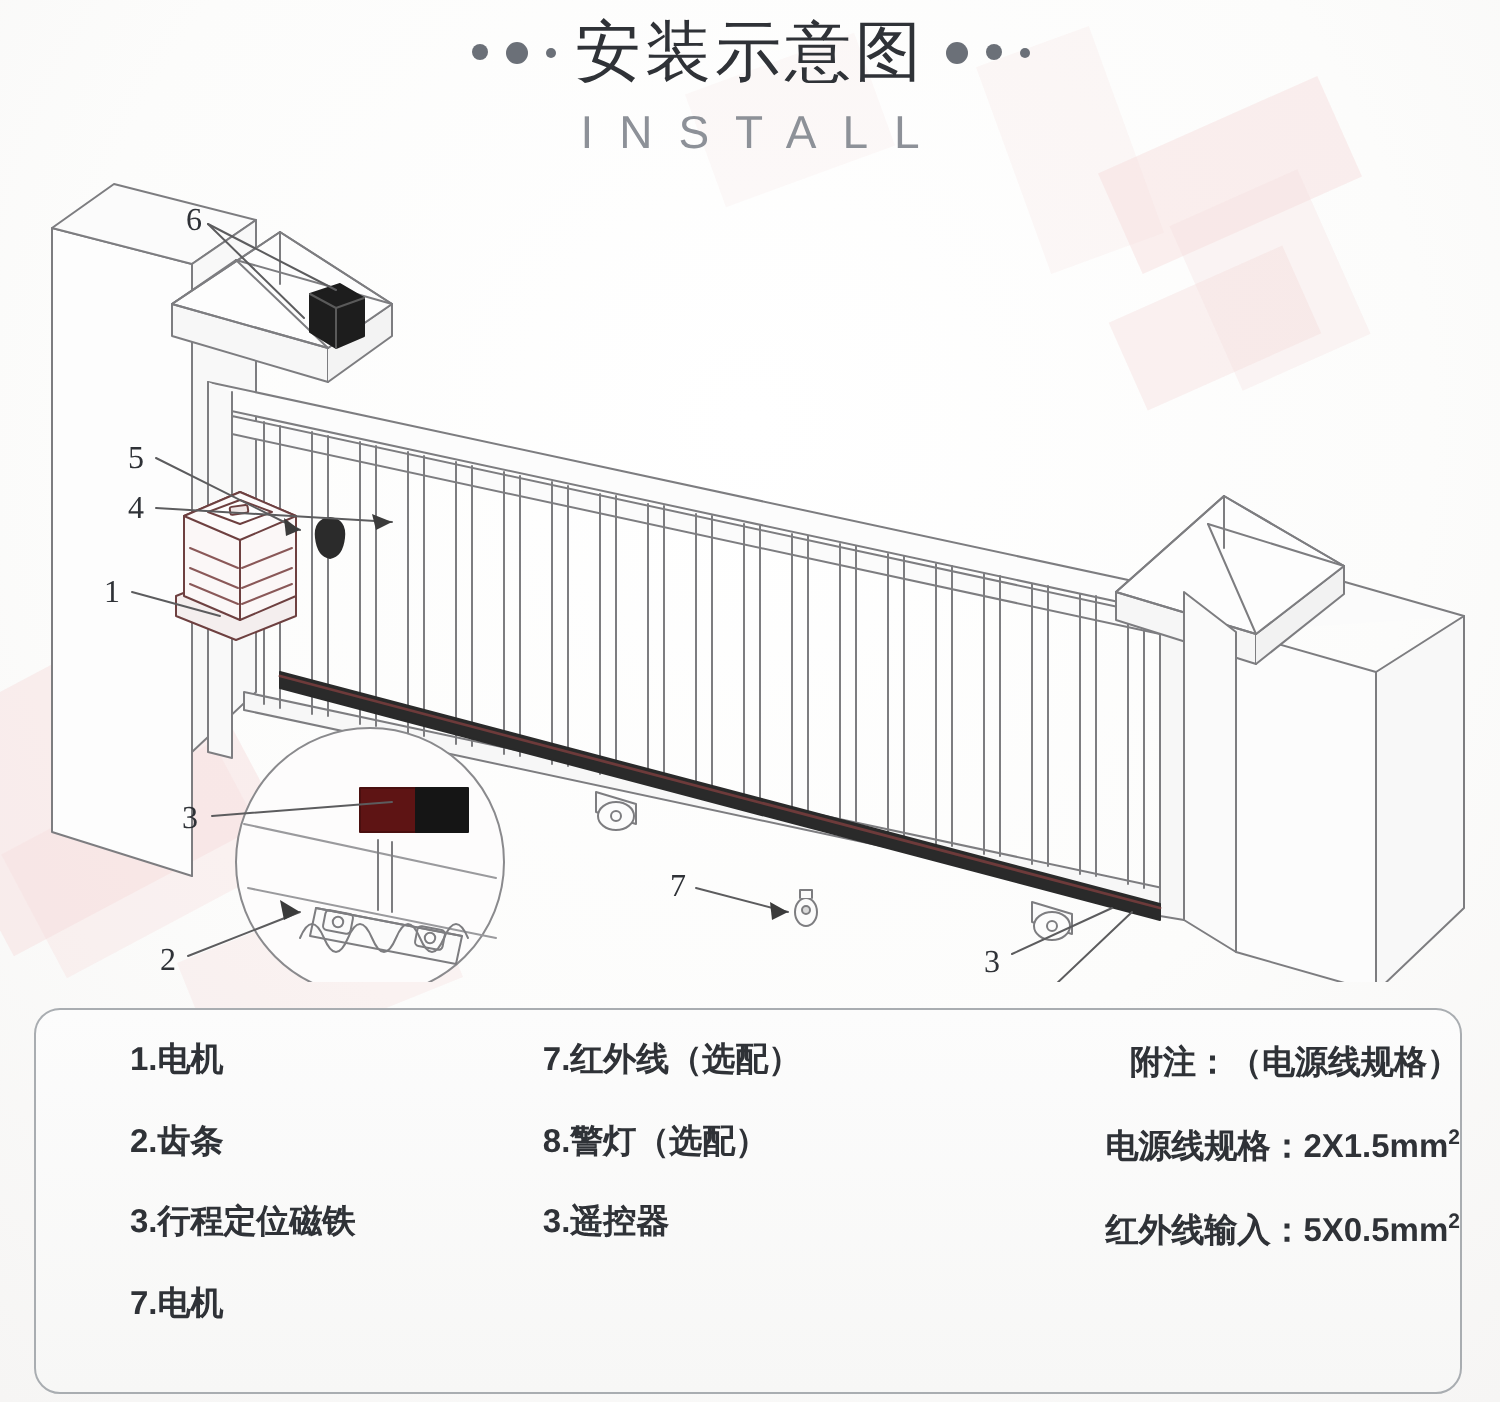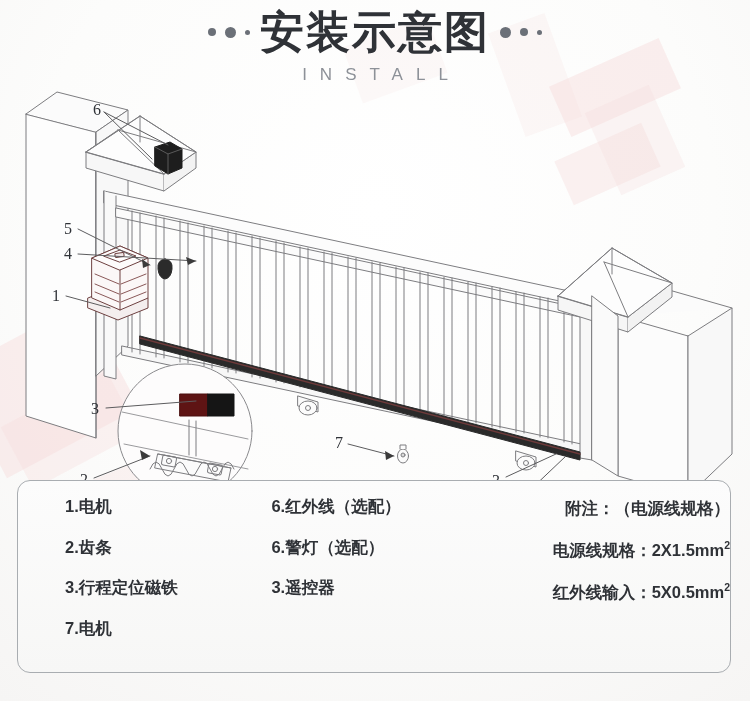--- a/index.html
+++ b/index.html
@@ -61,49 +61,49 @@
   .dots .d {
     background: #6b7078;
     border-radius: 50%;
     display: block;
   }
   .dots .s1 { width: 5px;  height: 5px;  }
   .dots .s2 { width: 8px;  height: 8px;  }
   .dots .s3 { width: 11px; height: 11px; }
   .dots.left .s1 { order: 1; } 
   #main-title {
-    font-size: 44px;
-    font-weight: bold;
+    font-size: 33px;
+    font-weight: normal;
     letter-spacing: 2px;
     color: #2f3237;
     line-height: 1.1;
     white-space: nowrap;
   }
   #subtitle {
     margin-top: 9px;
-    font-size: 17px;
+    font-size: 23px;
     letter-spacing: 13px;
     color: #8d9198;
     text-indent: 13px;
   }
 
   
   #diagram {
     position: absolute;
     left: 0; top: 46px;
     width: 750px;
     height: 445px;
   }
   #diagram svg { display: block; }
 
   
   #legend {
     position: absolute;
     left: 17px;
-    top: 480px;
+    top: 504px;
     width: 714px;
     height: 193px;
     border: 1.6px solid #a9adb1;
     border-radius: 13px;
     box-sizing: border-box;
     background: linear-gradient(180deg,#fcfcfc 0%, #f7f7f6 100%);
   }
   #legend-grid {
     position: absolute;
     inset: 0;
@@ -359,22 +359,22 @@
     <div id="legend-grid">
 
       <div class="lg-col c1">
         <div class="lg-item">1.电机</div>
         <div class="lg-item">2.齿条</div>
         <div class="lg-item">3.行程定位磁铁</div>
         <div class="lg-item">7.电机</div>
       </div>
 
       <div class="lg-col c2">
-        <div class="lg-item">6.红外线（选配）</div>
-        <div class="lg-item">6.警灯（选配）</div>
+        <div class="lg-item">7.红外线（选配）</div>
+        <div class="lg-item">8.警灯（选配）</div>
         <div class="lg-item">3.遥控器</div>
       </div>
 
       <div class="lg-col c3">
         <div class="lg-item">
           <span>附注：（电源线规格）</span><sup></sup>
         </div>
         <div class="lg-item">
           <span>电源线规格：2X1.5mm</span><sup>2</sup>
         </div>

